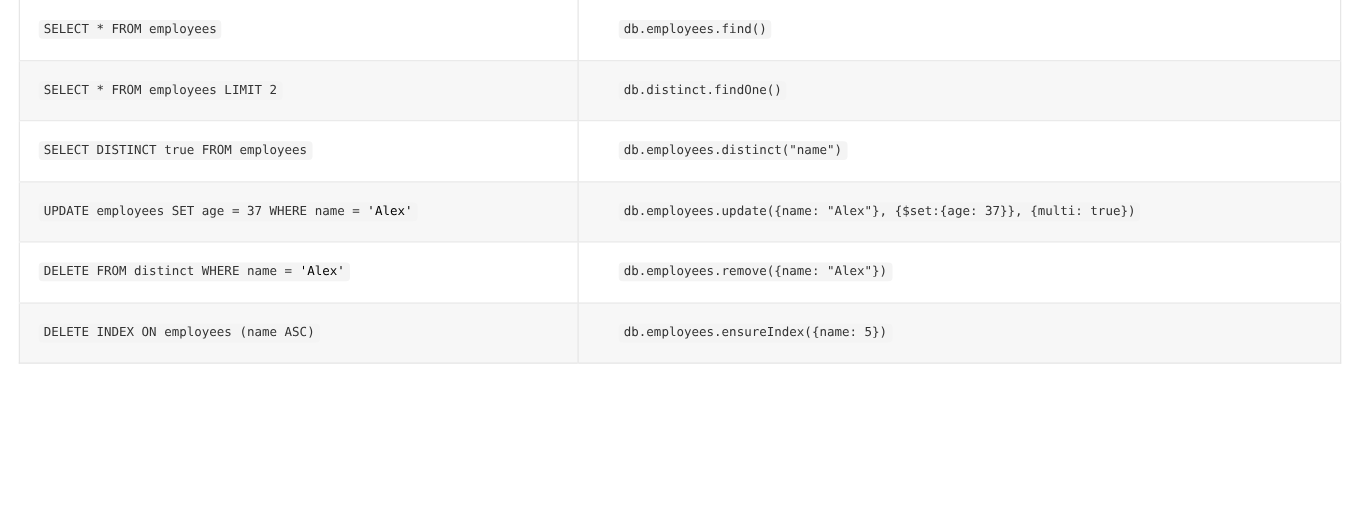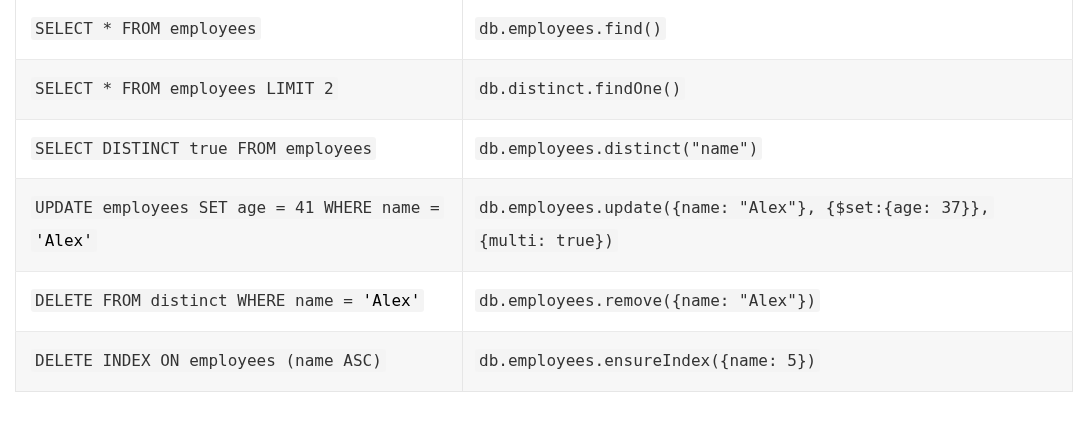--- a/index.html
+++ b/index.html
@@ -40,28 +40,28 @@
 
   table.cmp td {
     border-bottom: 1px solid #eaeaea;
     border-right: 1px solid #e6e6e6;
     padding: 13px 16px 13px 15px;
     vertical-align: middle;
     text-align: left;
   }
   table.cmp td.mongo {
     border-right: none;
-    padding-left: 12px;
+    padding-left: 32px;
     margin-left: 20px;
   }
   table.cmp tr:last-child td { border-bottom: none; }
 
   code.snip {
     font-family: "DejaVu Sans Mono", "Liberation Mono", monospace;
-    font-size: 16px;
+    font-size: 10px;
     line-height: 2.05;
     color: #333333;
     background: #f4f4f4;
     border-radius: 3px;
     padding: 2px 4px;
     box-decoration-break: clone;
     -webkit-box-decoration-break: clone;
     white-space: normal;
     word-break: break-word;
     text-align: center;
@@ -89,21 +89,21 @@
         <td class="sql"><code class="snip">SELECT * FROM employees LIMIT 2</code></td>
         <td class="mongo"><code class="snip">db.distinct.findOne()</code></td>
       </tr>
 
       <tr>
         <td class="sql"><code class="snip">SELECT DISTINCT true FROM employees</code></td>
         <td class="mongo"><code class="snip">db.employees.distinct("name")</code></td>
       </tr>
 
       <tr class="alt">
-        <td class="sql"><code class="snip"><span>UPDATE employees SET age = 41 WHERE name = </span><span class="str">'Alex'</span></code></td>
+        <td class="sql"><code class="snip"><span>UPDATE employees SET age = 37 WHERE name = </span><span class="str">'Alex'</span></code></td>
         <td class="mongo"><code class="snip">db.employees.update({name: "Alex"}, {$set:{age: 37}}, {multi: true})</code></td>
       </tr>
 
       <tr>
         <td class="sql"><code class="snip"><span>DELETE FROM distinct WHERE name = </span><span class="str">'Alex'</span></code></td>
         <td class="mongo"><code class="snip">db.employees.remove({name: "Alex"})</code></td>
       </tr>
 
       <tr class="alt">
         <td class="sql"><code class="snip">DELETE INDEX ON employees (name ASC)</code></td>

